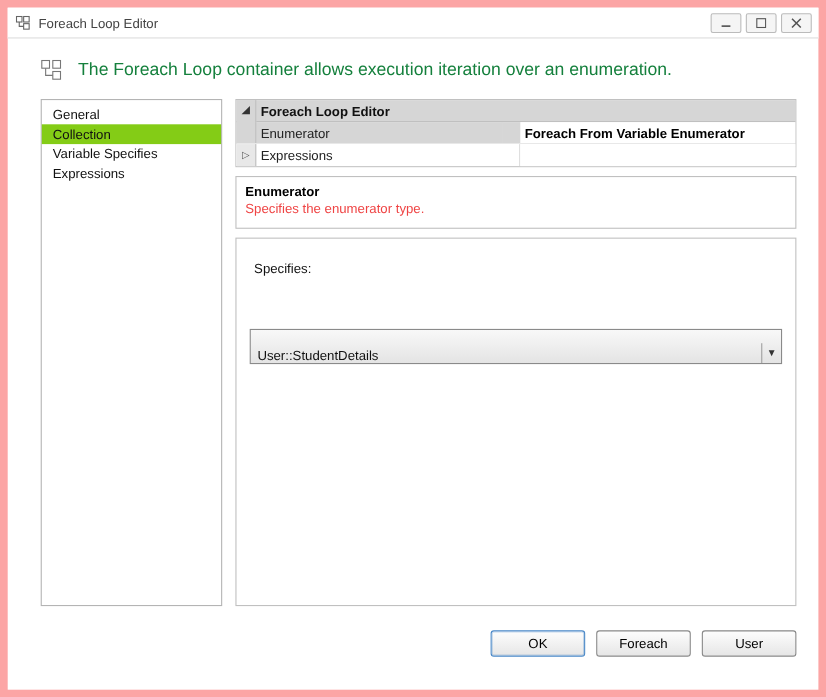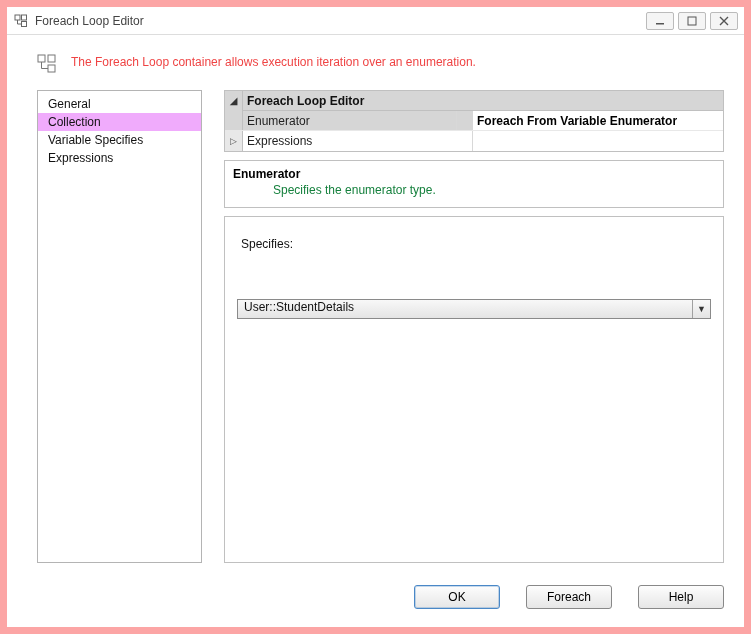--- a/index.html
+++ b/index.html
@@ -50,43 +50,43 @@
     gap: 14px;
     padding: 18px 20px 10px 30px;
   }
   .header-strip .hicon {
     width: 20px; height: 20px;
     display: flex; align-items: center; justify-content: center;
     color: #555;
     flex-shrink: 0;
     margin-top: 1px;
   }
-  .header-strip .htext { font-size: 12px; color: #ef4444; padding-top: 2px; }
+  .header-strip .htext { font-size: 16px; color: #15803d; padding-top: 2px; }
 
   .content {
     flex: 1;
     display: flex;
-    gap: 22px;
+    gap: 12px;
     padding: 6px 20px 10px 30px;
     min-height: 0;
   }
   .nav {
     width: 165px;
     border: 1px solid #b4b4b4;
     background: #fff;
     padding: 4px 0;
   }
   .nav-item {
     padding: 1px 10px;
     cursor: pointer;
     color: #111;
     line-height: 16px;
   }
   .nav-item.selected {
-    background: #f0abfc;
+    background: #84cc16;
   }
 
   .right-pane {
     flex: 1;
     display: flex;
     flex-direction: column;
     gap: 8px;
     min-width: 0;
   }
 
@@ -152,43 +152,43 @@
     overflow: hidden; white-space: nowrap;
   }
   .pg-value.bold { font-weight: bold; margin-left: 16px; }
   .pg-row:last-child { border-bottom: none; }
 
   .desc-box {
     border: 1px solid #c0c0c0;
     padding: 6px 8px 10px 8px;
   }
   .desc-title { font-weight: bold; margin-bottom: 2px; }
-  .desc-text { color: #15803d; margin-left: 40px; }
+  .desc-text { color: #ef4444; }
 
   .enum-config {
     flex: 1;
     border: 1px solid #c0c0c0;
     position: relative;
     padding: 14px 12px;
     min-height: 0;
   }
   .enum-legend {
     position: absolute;
     top: -8px;
     left: 10px;
     background: #fff;
     padding: 0 4px;
     color: #222;
   }
   .var-label { margin: 6px 0 2px 4px; color: #111; }
   .var-select {
     display: flex;
-    align-items: flex-start;
+    align-items: flex-end;
     border: 1px solid #8a8a8a;
-    height: 20px;
+    height: 32px;
     background: linear-gradient(#f8f8f8,#e4e4e4);
     cursor: pointer;
     margin-top: 48px;
   }
   .var-select .val {
     flex: 1;
     padding: 0 6px;
     color: #111;
     overflow: hidden; white-space: nowrap;
   }
@@ -197,22 +197,22 @@
     text-align: center;
     border-left: 1px solid #a0a0a0;
     font-size: 9px;
     color: #333;
     line-height: 18px;
   }
 
   .footer {
     display: flex;
     justify-content: flex-end;
-    gap: 26px;
-    padding: 12px 20px 18px 20px;
+    gap: 10px;
+    padding: 12px 20px 30px 20px;
   }
   .btn {
     width: 86px;
     height: 24px;
     border: 1px solid #888;
     border-radius: 3px;
     background: linear-gradient(#fdfdfd,#e6e6e6);
     cursor: pointer;
     font-size: 12px;
     display: flex; align-items: center; justify-content: center;
@@ -309,16 +309,16 @@
           <span class="dd">▼</span>
         </div>
       </div>
 
     </div>
   </div>
 
   <div class="footer">
     <div class="btn primary">OK</div>
     <div class="btn">Foreach</div>
-    <div class="btn underline-first">Help</div>
+    <div class="btn underline-first">User</div>
   </div>
 
 </div>
 
 </body></html>

